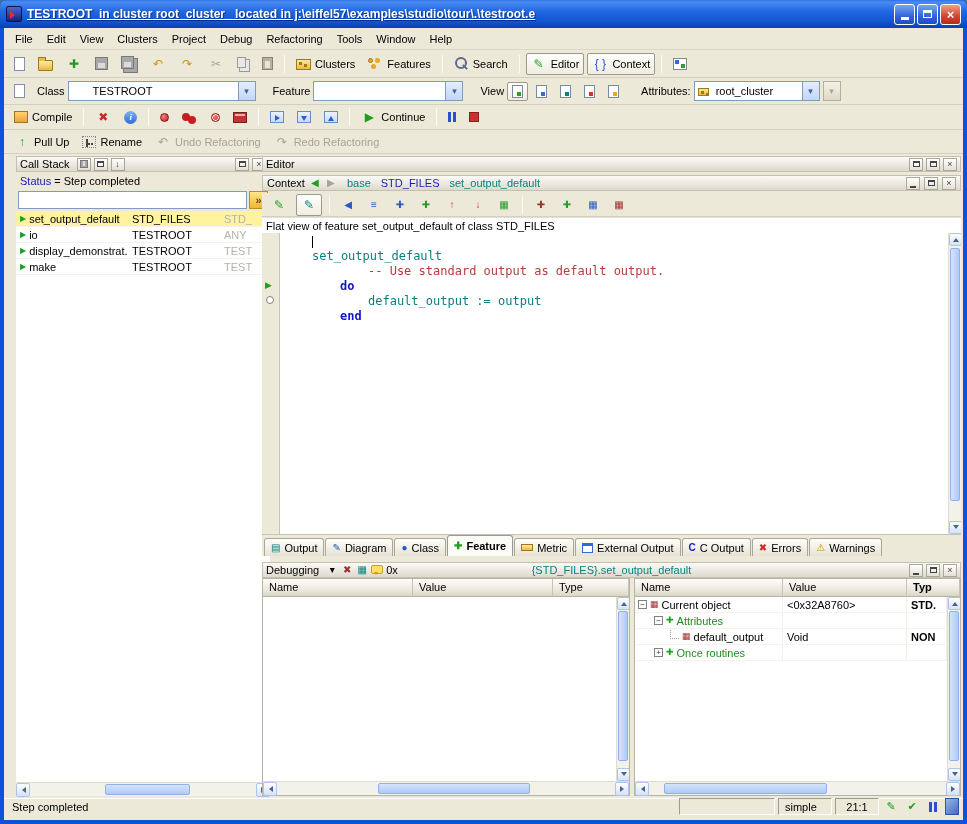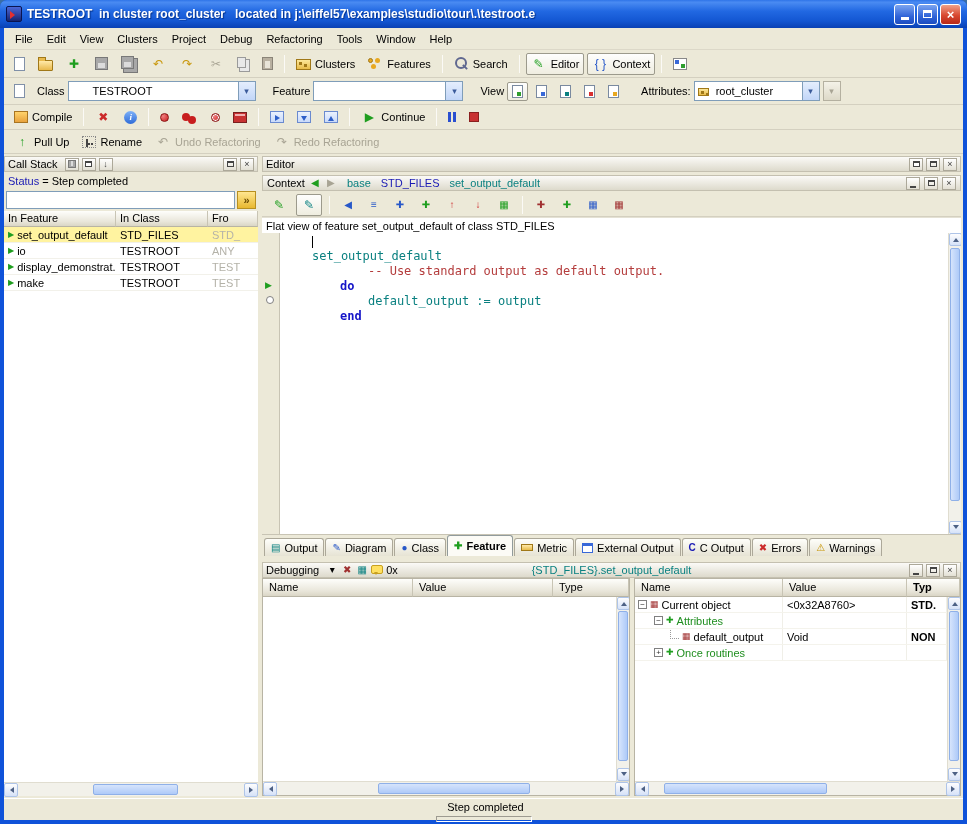--- a/index.html
+++ b/index.html
@@ -6,21 +6,21 @@
   html,body { margin:0; background:#3A6EA5; }
   body { font-family:"Liberation Sans", sans-serif; font-size:11px; color:#000; }
 
   .window { width:967px; height:824px; background:#0F52D9; padding:0 4px 4px; border-radius:7px 7px 0 0; position:relative; }
 
   
   .titlebar { height:28px; margin:0 -4px; border-radius:7px 7px 0 0; display:flex; align-items:center; padding:0 6px;
     background:linear-gradient(180deg,#2E74E8 0%,#4A8BF2 8%,#2168E2 40%,#1356D2 75%,#0A41B4 100%); }
   .app-icon { width:16px; height:16px; border-radius:2px; background:linear-gradient(#4A66D8,#16246E); border:1px solid #0A1450; position:relative; margin-right:5px; flex:none;}
   .app-icon::after { content:""; position:absolute; left:3px; top:4px; width:0; height:0; border-left:5px solid #E23030; border-top:4px solid transparent; border-bottom:4px solid transparent; }
-  .title-text { color:#fff; font-weight:bold; font-size:12px; white-space:pre; overflow:hidden; text-shadow:1px 1px 1px #00308C; flex:1; }
+  .title-text { color:#fff; font-weight:bold; font-size:12px; white-space:pre; overflow:hidden; text-shadow:1px 1px 1px #00308C; flex:1;text-decoration:underline; }
   .win-btns { display:flex; gap:2px; }
   .wbtn { width:21px; height:21px; border-radius:3px; border:1px solid #fff; display:flex; align-items:center; justify-content:center; color:#fff; font-weight:bold; font-size:13px;
     background:linear-gradient(#7AA4F0,#3064D8 60%,#1C4CC0); }
   .wbtn.close { background:linear-gradient(#F0A088,#D84830 55%,#B82818); }
   .glyph-min { width:8px; height:3px; background:#fff; margin-top:9px; }
   .glyph-max { width:9px; height:8px; border:1px solid #fff; border-top:3px solid #fff; }
 
   .client { background:#ECE9D8; height:792px; position:relative; }
 
   
@@ -95,21 +95,21 @@
   .pane-header { height:16px; flex:none; display:flex; align-items:center; gap:3px; padding:0 3px;
     background:linear-gradient(#FBFAF7,#DDDACC); border:1px solid #C4C0B0; font-size:11px; }
   .ph-title { padding-right:4px; }
   .spacer { flex:1; }
   .mini-btn { width:14px; height:13px; border:1px solid #ACA899; background:linear-gradient(#fff,#E3E0D4); display:flex; align-items:center; justify-content:center; font-size:9px; line-height:1; color:#444; flex:none; }
   .g-min { width:6px; height:2px; background:#444; margin-top:7px; }
   .g-max { width:7px; height:6px; border:1px solid #444; border-top-width:2px; }
   .g-float { width:7px; height:6px; border:1px solid #444; border-top-width:2px; background:#fff; }
 
   
-  .callstack { top:2px; left:0; width:254px; height:640px; }
+  .callstack { top:2px; left:12px; width:254px; height:640px; }
   .cs-status { height:17px; display:flex; align-items:center; padding:1px 4px; gap:3px; }
   .cs-inputrow { height:22px; display:flex; align-items:center; gap:2px; padding:0 2px; }
   .cs-inputrow input { flex:1; height:18px; border:1px solid #7F9DB9; font:11px "Liberation Sans",sans-serif; padding:0 3px; }
   .gold-btn { width:19px; height:18px; background:linear-gradient(#FFE690,#E8B830); border:1px solid #B89020; color:#6A4A00; font-weight:bold; display:flex; align-items:center; justify-content:center; }
   .cs-table { background:#fff; flex:1; display:flex; flex-direction:column; overflow:hidden; }
   .cs-thead { display:flex; height:16px; flex:none; }
   .cs-th { background:linear-gradient(#FEFEFB,#E9E6DA 70%,#DAD6C6); border-right:1px solid #C8C4B4; border-bottom:1px solid #B8B4A4; padding:1px 4px; overflow:hidden; white-space:nowrap; }
   .c1 { width:112px; flex:none; } .c2 { width:92px; flex:none; } .c3 { flex:1; }
   .cs-row { display:flex; height:16px; flex:none; align-items:center; border-bottom:1px solid #F2F1EA; }
   .cs-row .cell { padding:0 4px; overflow:hidden; white-space:nowrap; display:flex; align-items:center; gap:3px; }
@@ -174,21 +174,21 @@
   .elbow { width:9px; height:9px; border-left:1px dotted #999; border-bottom:1px dotted #999; margin-bottom:5px; flex:none; }
   .ti { font-size:9px; line-height:1; flex:none; }
   .tlabel.greenlbl { color:#1F8E1F; }
   .pad0 { padding-left:3px; } .pad1 { padding-left:19px; } .pad2 { padding-left:35px; }
 
   .debug-tabs { height:20px; flex:none; display:flex; gap:2px; padding-left:2px; align-items:flex-start; }
   .dtab { border:1px solid #ACA899; border-top:none; border-radius:0 0 3px 3px; background:#E6E3D4; padding:2px 10px; height:17px; }
   .dtab.active { background:#FCFBF6; border-color:#919B9C; font-weight:bold; height:19px; }
 
   
-  .statusbar { height:16px; display:flex; align-items:center; gap:3px; padding:2px 4px; background:#ECE9D8; border-top:1px solid #fff;flex-direction:column; }
+  .statusbar { height:16px; display:flex; align-items:center; gap:3px; padding:2px 4px; background:#ECE9D8; border-top:1px solid #fff; }
   .sb-msg { padding-left:4px; flex:1; }
   .sb-box { height:17px; border:1px solid; border-color:#9D9A90 #FFF #FFF #9D9A90; padding:2px 6px; white-space:nowrap; }
   .sb-box.wide { width:96px; } .sb-box.modebox { width:54px; } .sb-box.posbox { width:44px; text-align:center; }
   .sb-ic { width:18px; height:17px; display:flex; align-items:center; justify-content:center; }
   .sb-grip { width:14px; height:17px; background:linear-gradient(135deg,#9CB6E6,#3E6AC8); border:1px solid #2E55A8; }
 </style>
 </head>
 <body>
 
 <div class="window">
@@ -416,25 +416,20 @@
         </div>
         <div class="cs-status">
           <span class="navy">Status</span>
           <span>= Step completed</span>
         </div>
         <div class="cs-inputrow">
           <input style="">
           <span class="gold-btn">»</span>
         </div>
         <div class="cs-table">
-          <div class="cs-thead">
-            <span class="cs-th c1">In Feature</span>
-            <span class="cs-th c2">In Class</span>
-            <span class="cs-th c3">Fro</span>
-          </div>
           <div class="cs-row sel">
             <span class="cell c1">
                 <span class="row-arrow">▶</span>
                 <span>set_output_default</span>
               </span>
             <span class="cell c2">STD_FILES</span>
             <span class="cell c3 origin-txt">STD_</span>
           </div>
           <div class="cs-row">
             <span class="cell c1">

